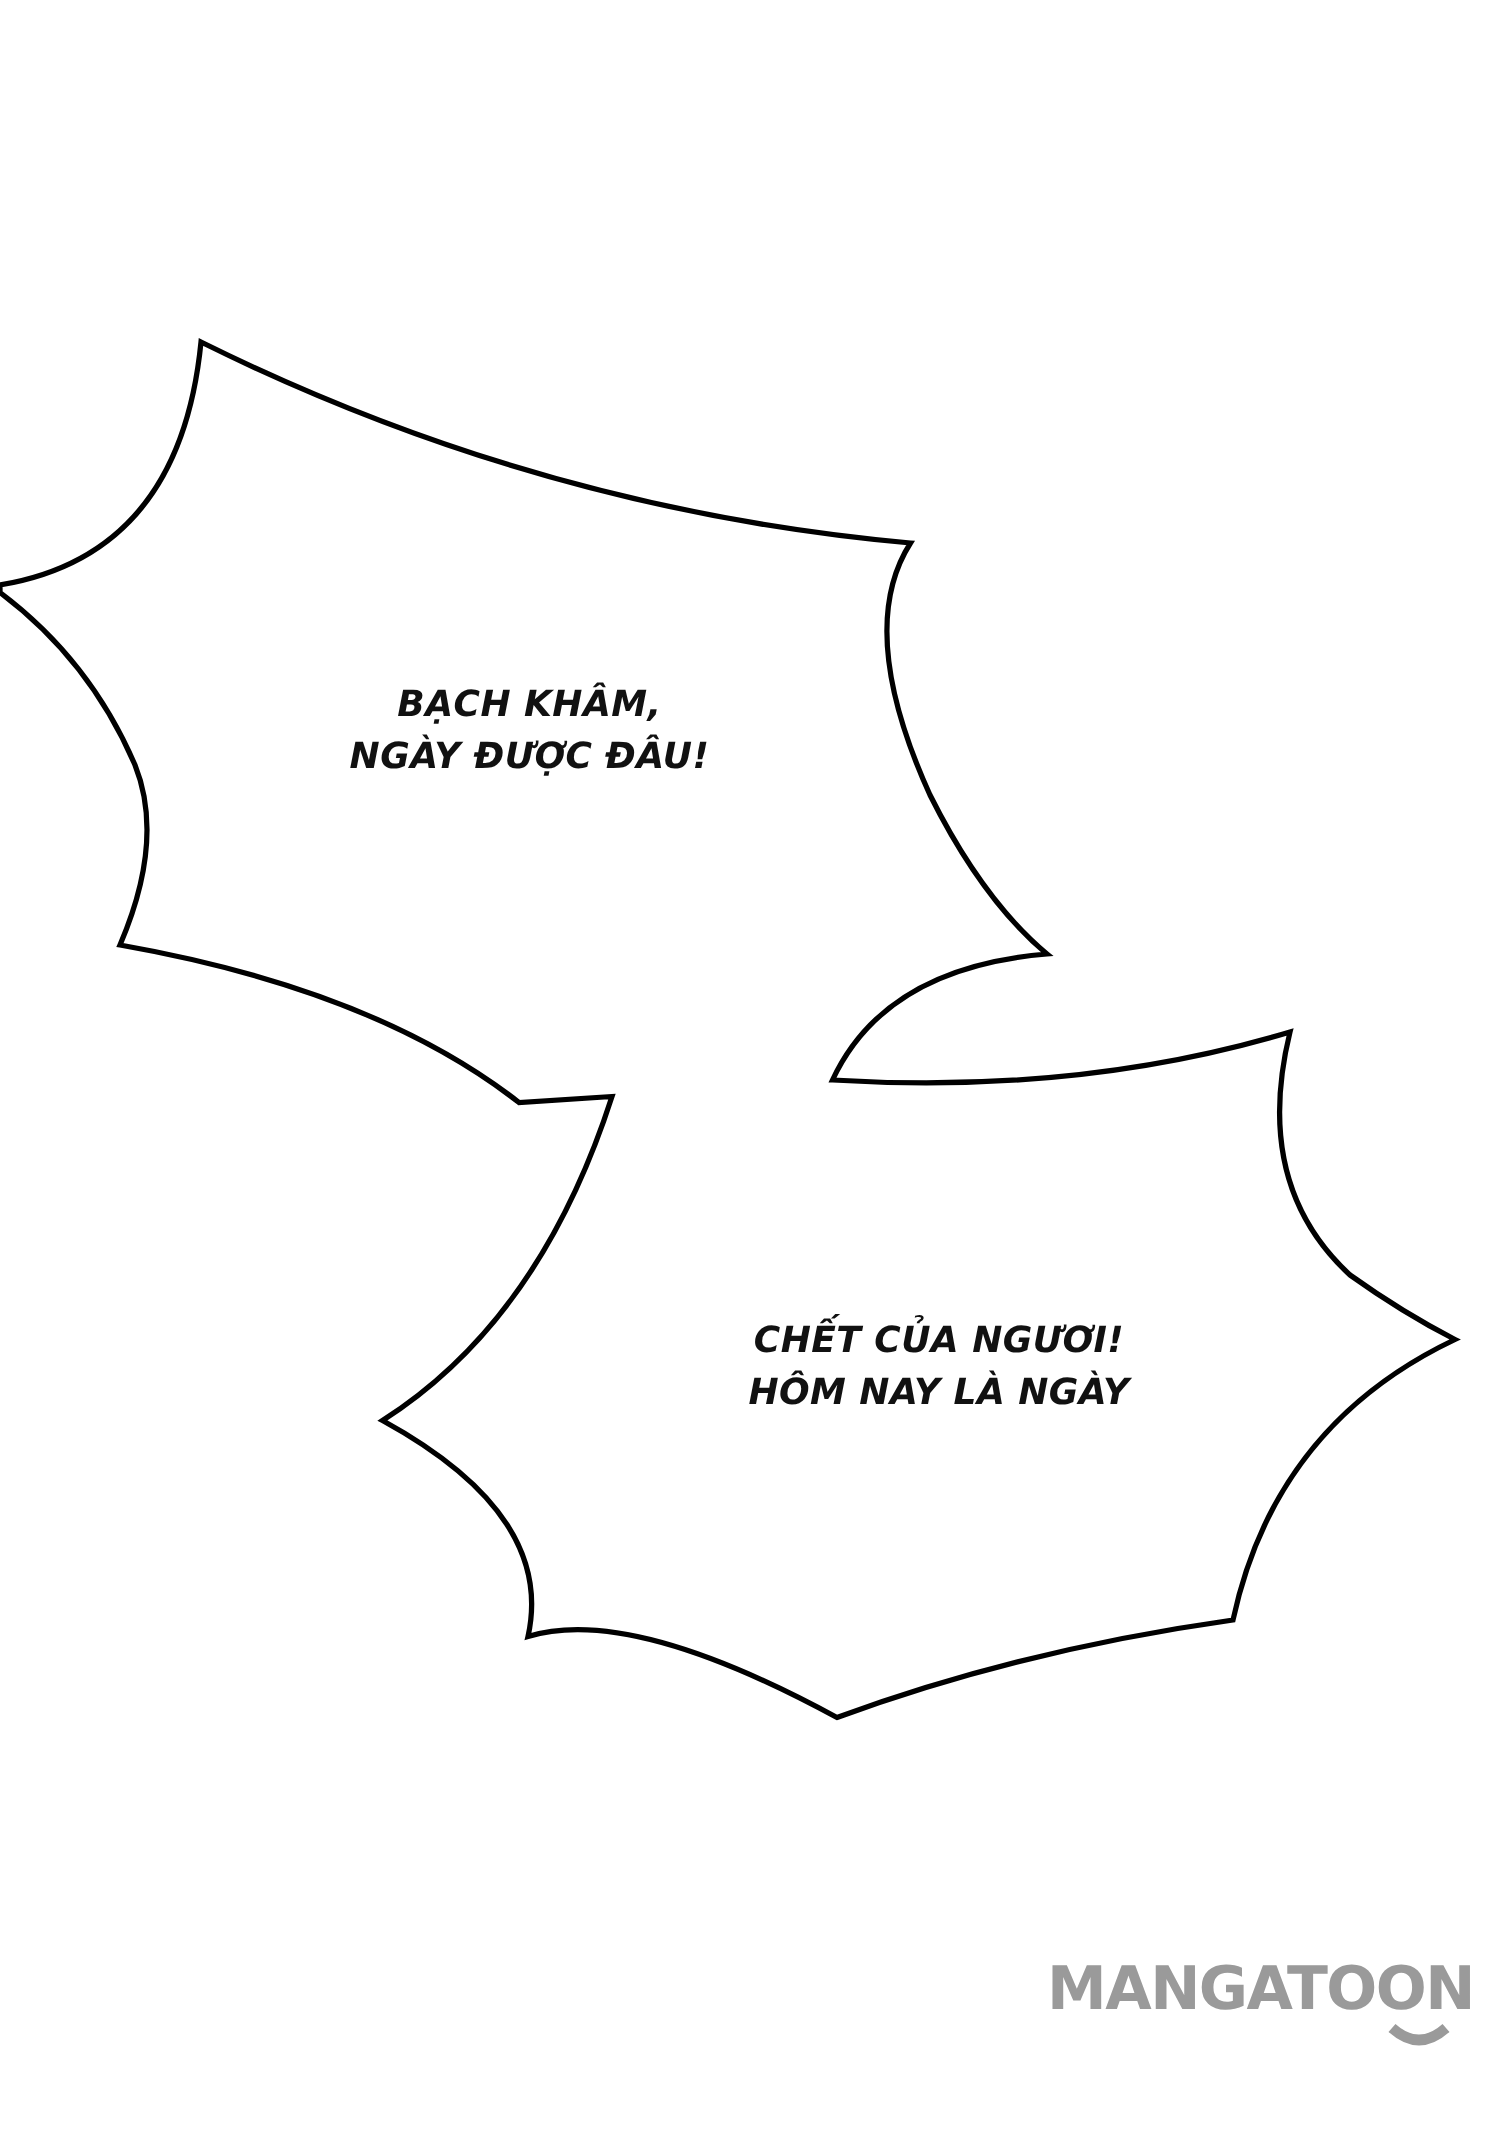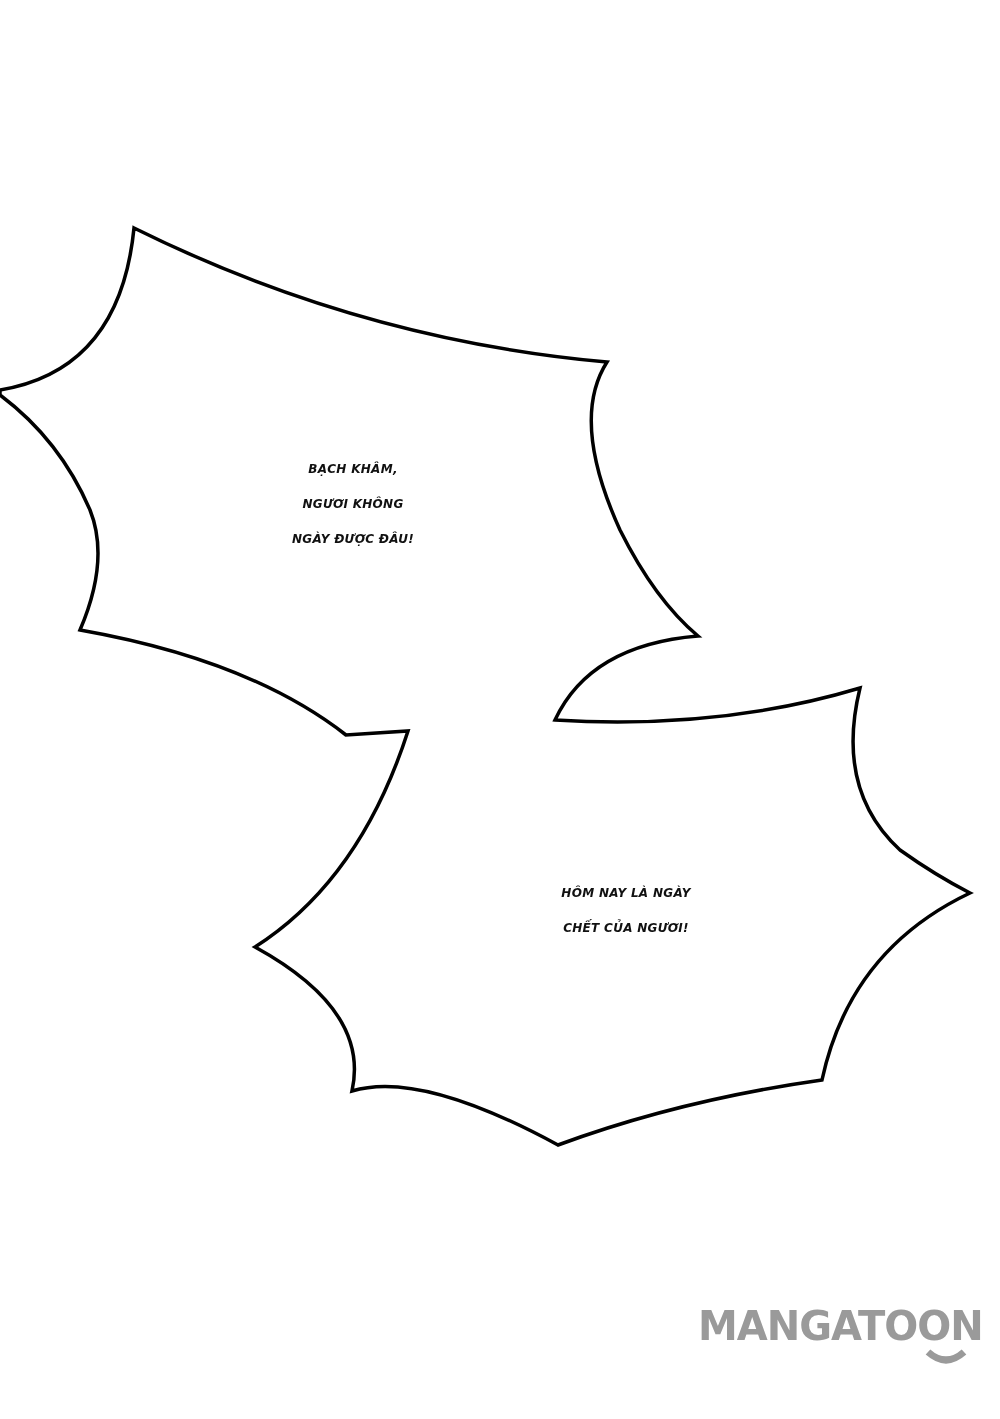--- a/index.html
+++ b/index.html
@@ -6,21 +6,21 @@
   body { width: 1000px; height: 1419px; position: relative; overflow: hidden; }
   .page { position: absolute; left: 0; top: 0; width: 1000px; height: 1419px; background: #ffffff; }
   svg.bubbles { position: absolute; left: 0; top: 0; }
   .bubble-text {
     position: absolute;
     font-family: "DejaVu Sans", sans-serif;
     font-weight: bold;
     font-style: italic;
     color: #111111;
     text-align: center;
-    font-size: 12px;
+    font-size: 24px;
     line-height: 35px;
     letter-spacing: 0.3px;
     white-space: nowrap;
   }
   .bubble-text .line { display: block; }
   #text-1 { left: 213px; top: 452px; width: 280px; }
   #text-2 { left: 476px; top: 876px; width: 300px; }
   .watermark {
     position: absolute;
     left: 698px; top: 1306px;
@@ -61,27 +61,26 @@
         Q 360 880 408 731
         L 346 735
         Q 250 660 80 630
         Q 110 560 90 510
         Q 60 440 0 395
         Z"></path>
   </svg>
 
   <div class="bubble-text" id="text-1">
     <span class="line">BẠCH KHÂM,</span>
-    <span class="line">NGƯƠI KHÔNG</span>
     <span class="line">NGÀY ĐƯỢC ĐÂU!</span>
   </div>
 
   <div class="bubble-text" id="text-2">
+    <span class="line">CHẾT CỦA NGƯƠI!</span>
     <span class="line">HÔM NAY LÀ NGÀY</span>
-    <span class="line">CHẾT CỦA NGƯƠI!</span>
   </div>
 
   <div class="watermark">
     <span class="watermark-text">MANGATOON</span>
     <svg class="watermark-smile" width="44" height="22" viewBox="0 0 44 22">
       <path d="M 4 4 Q 22 20 40 4" fill="none" stroke="#9a9a9a" stroke-width="7" stroke-linecap="butt"></path>
     </svg>
   </div>
 
 </div>

